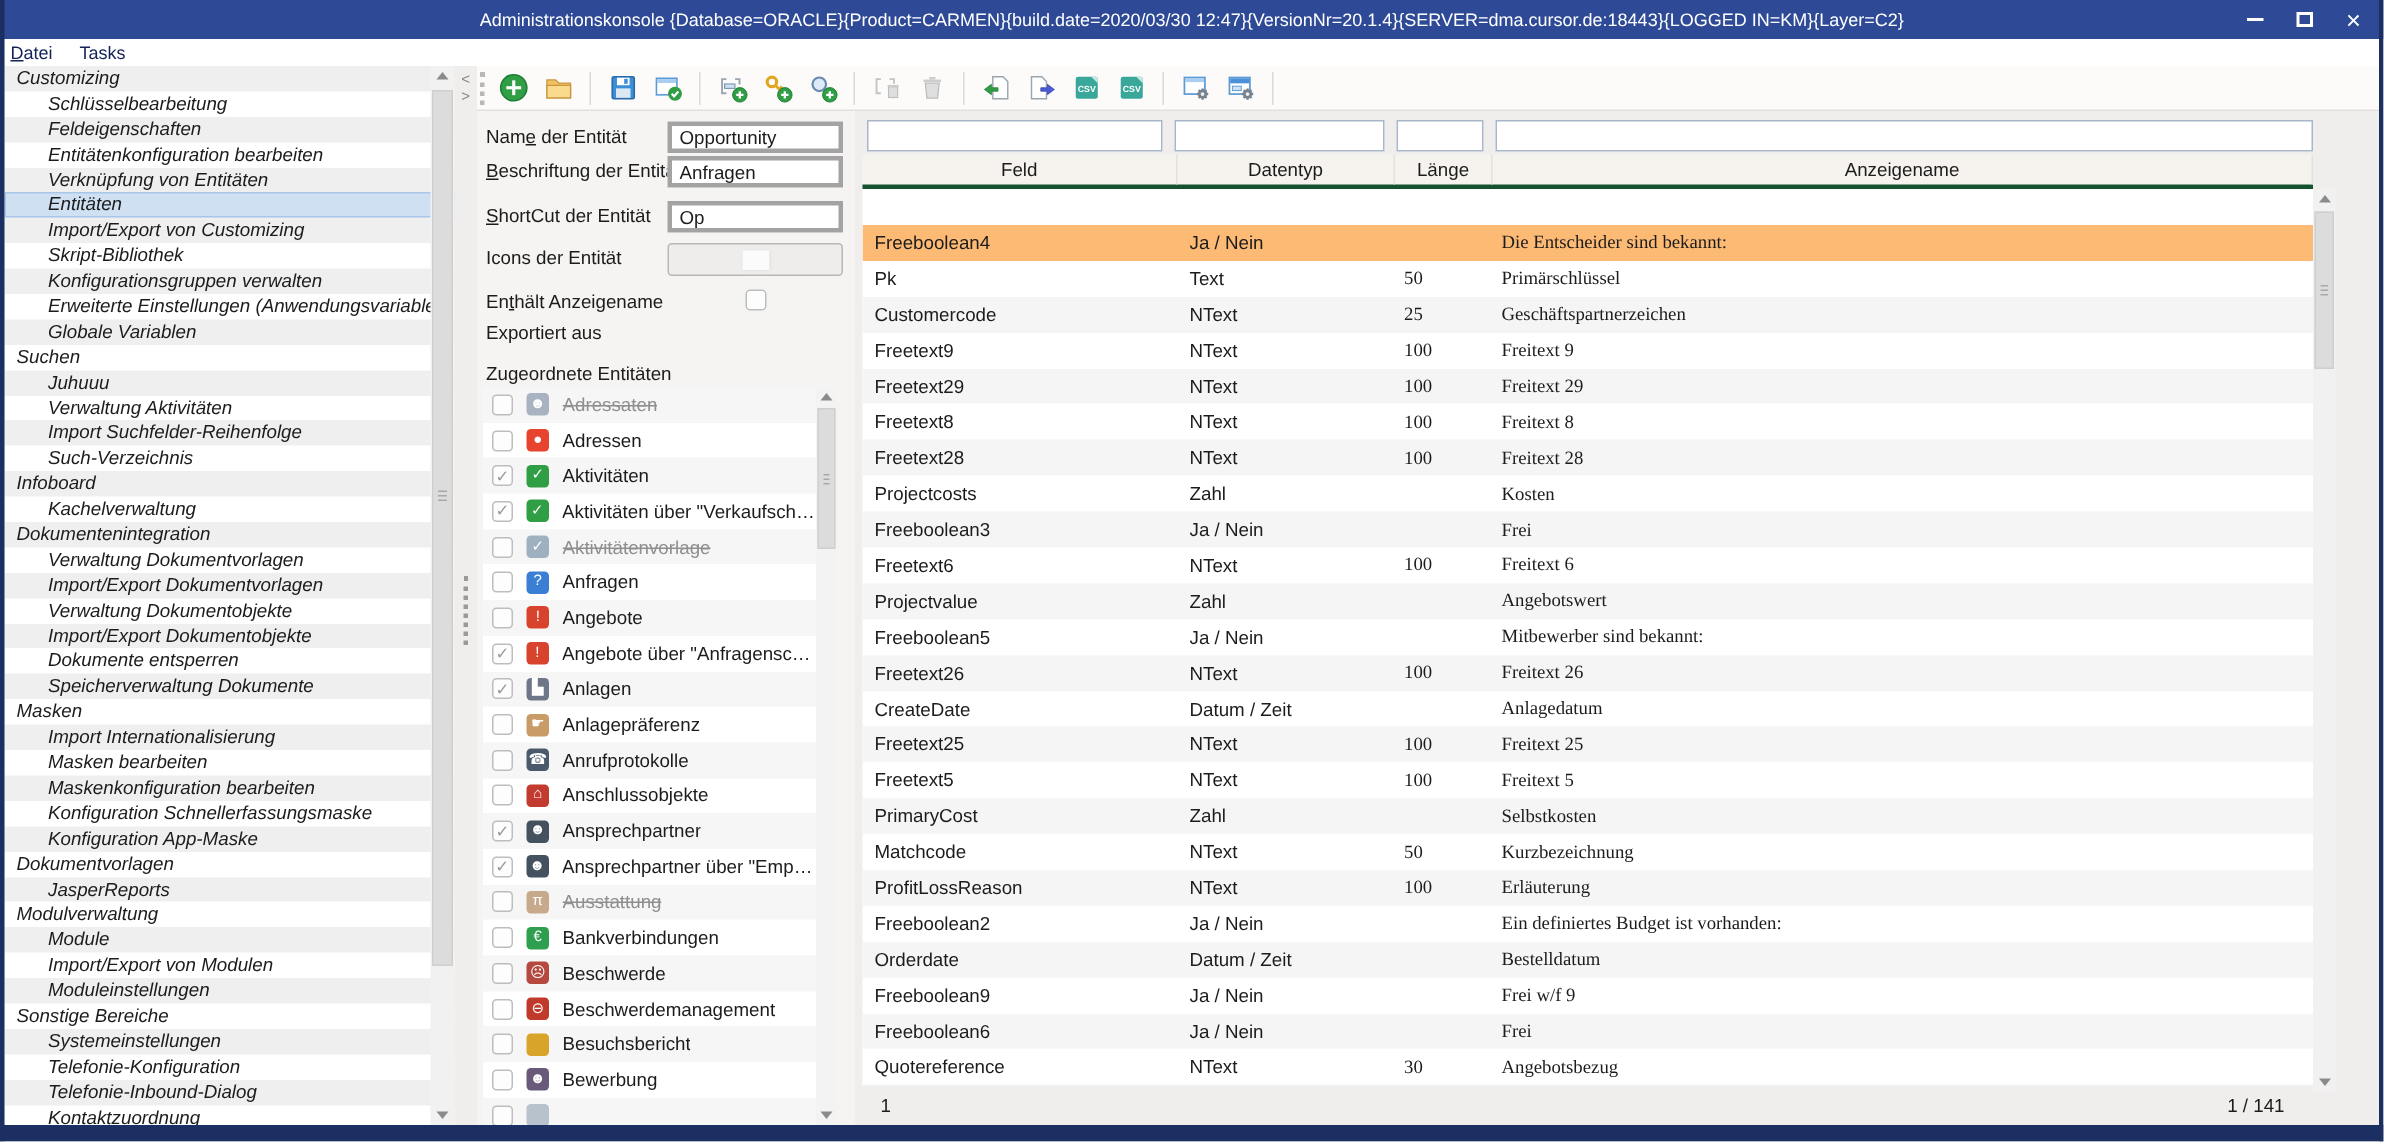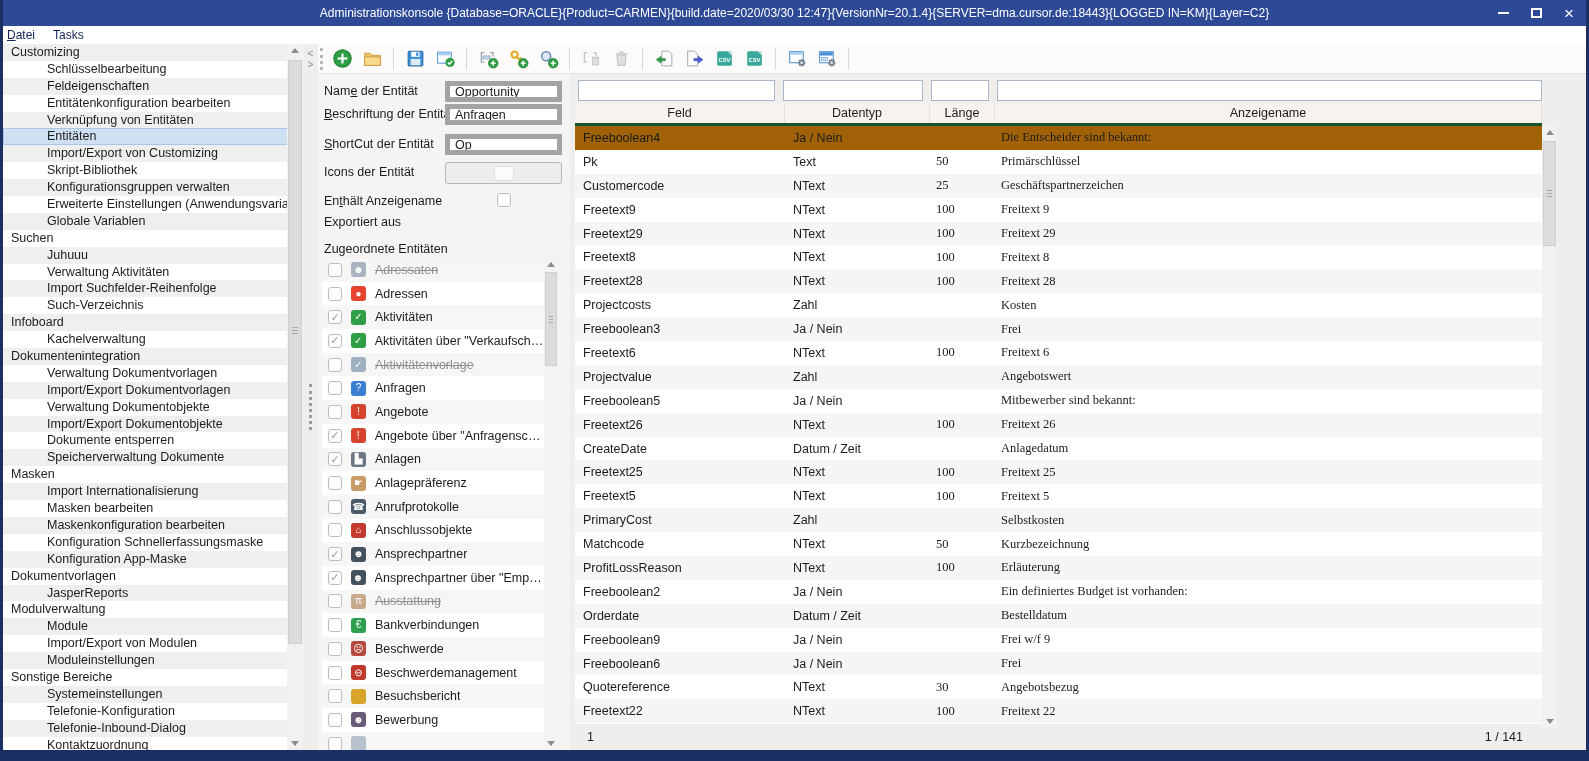--- a/index.html
+++ b/index.html
@@ -20,23 +20,23 @@
   .wc .minbar { width:11px; height:2px; background:#fff; }
   .wc .maxbox { width:11px; height:10px; border:2px solid #fff; }
   .wc.close { font-size:17px; line-height:1; }
 
   
   .menubar { position:absolute; left:3px; top:26px; width:1583px; height:18px; background:#fff; display:flex; align-items:center; padding-left:4px; gap:18px; }
   .menu-item { color:#14225a; font-size:12px; cursor:default; }
   .mn { text-decoration:underline; }
 
   
-  .sidebar { position:absolute; left:3px; top:44px; width:328px; height:706px; background:#fff; overflow:hidden; }
+  .sidebar { position:absolute; left:3px; top:44px; width:328px; height:706px; background:#fff; overflow:hidden;font-style:italic; }
   .sb-item { height:16.9px; line-height:16.9px; padding-left:8px; white-space:nowrap; cursor:default; }
-  .sb-item.lvl1 { padding-left:44px; }
+  .sb-item.lvl1 { padding-left:29px; }
   .sb-item:nth-child(odd) { background:#efefef; }
   .sb-item.selected { background:#cfe0f2; outline:1px solid #a9c6e8; outline-offset:-1px; }
 
   
   .vscroll { position:absolute; background:#f1f1f1; }
   .vs-arrow { position:absolute; left:0; width:100%; height:13px; display:flex; align-items:center; justify-content:center; }
   .tri-up { width:0; height:0; border-left:4px solid transparent; border-right:4px solid transparent; border-bottom:5px solid #8a8a8a; }
   .tri-down { width:0; height:0; border-left:4px solid transparent; border-right:4px solid transparent; border-top:5px solid #8a8a8a; }
   .vs-thumb { position:absolute; left:1px; right:1px; background:#dcdcdc; border:1px solid #cfcfcf; }
   .vs-grip { position:absolute; left:3px; right:3px; display:flex; flex-direction:column; gap:2px; }
@@ -54,21 +54,21 @@
   
   .toolbar { position:absolute; left:318px; top:44px; width:1268px; height:30px; background:#fcfbfa; border-bottom:1px solid #e3e0dc; display:flex; align-items:center; }
   .tb-grip { height:22px; border-left:3px dotted #b8b8b8; margin:0 6px 0 2px; }
   .tb-btn { width:26px; height:26px; margin-right:4px; display:flex; align-items:center; justify-content:center; border-radius:3px; cursor:default; }
   .tb-btn svg { width:21px; height:21px; }
   .tb-sep { width:1px; height:22px; background:#dcd9d5; margin:0 8px 0 4px; }
 
   
   .midpanel { position:absolute; left:318px; top:74px; width:252px; height:676px; background:#f5f4f2; }
   .fld-label { position:absolute; left:6px; font-size:12.5px; white-space:nowrap; }
-  .fld-input { position:absolute; left:127px; width:117px; height:21px; border:5px solid #a3a3a3; background:#fff; font-family:"Liberation Sans",sans-serif; font-size:12.5px; padding:0 5px; color:#1c1c1c; }
+  .fld-input { position:absolute; left:127px; width:117px; height:21px; border:3px solid #a3a3a3; background:#fff; font-family:"Liberation Sans",sans-serif; font-size:12.5px; padding:0 5px; color:#1c1c1c; }
   .icon-btn { position:absolute; left:127px; width:117px; height:22px; background:#eeedec; border:1px solid #b9b7b4; border-radius:3px; display:flex; align-items:center; justify-content:center; }
   .icon-btn .mini-img { width:18px; height:13px; background:#fbfbfb; box-shadow:0 0 2px #ccc; }
   .cbox { width:14px; height:14px; border:1px solid #bdbdbd; border-radius:3px; background:#fdfdfd; display:flex; align-items:center; justify-content:center; font-size:11px; color:#9a9a9a; }
   .form-check { position:absolute; left:179px; }
 
   
   .entitylist { position:absolute; left:322px; top:258px; width:222px; height:492px; background:#fff; overflow:hidden; }
   .ent-row { height:23.7px; display:flex; align-items:center; padding-left:6px; gap:9px; white-space:nowrap; }
   .ent-row:nth-child(odd) { background:#f6f6f6; }
   .ent-icon { width:15px; height:15px; border-radius:3px; display:flex; align-items:center; justify-content:center; color:#fff; font-size:10px; line-height:1; flex:0 0 15px; }
@@ -77,21 +77,21 @@
 
   
   .filterrow { position:absolute; left:575px; top:80px; width:967px; height:22px; display:flex; }
   .filter-input { height:21px; border:1px solid #a9b6ca; background:#fff; margin-right:8px; font-family:"Liberation Sans",sans-serif; font-size:12px; padding:0 4px; }
   .f1 { width:198px; margin-left:3px; } .f2 { width:140px; } .f3 { width:58px; } .f4 { width:546px; margin-right:0; }
   .theader { position:absolute; left:575px; top:103px; width:967px; height:23px; background:#f6f3ef; border-bottom:3px solid #14532d; display:grid; grid-template-columns:210px 145px 65px auto; }
   .th { display:flex; align-items:center; justify-content:center; font-size:12.5px; color:#1c1c1c; border-right:1px solid #e4e1dd; }
   .tbody { position:absolute; left:575px; top:126px; width:967px; height:598px; background:#fff; overflow:hidden; }
   .trow { height:23.9px; display:grid; grid-template-columns:210px 145px 65px auto; align-items:center; }
   .trow:nth-child(odd) { background:#f5f5f5; }
-  .trow.selected { background:#a16207; }
+  .trow.selected { background:#fdba74;margin-top:24px; }
   .td { padding:0 8px; font-size:12.5px; white-space:nowrap; overflow:hidden; }
   .td.c2,.td.c3 { padding:0 6px;font-family:Liberation Serif, serif; }
 
   .status-left { position:absolute; left:587px; top:730px; font-size:12.5px; }
   .status-right { position:absolute; right:66px; top:730px; font-size:12.5px; }
 </style>
 </head>
 <body>
 
 <div class="window">

